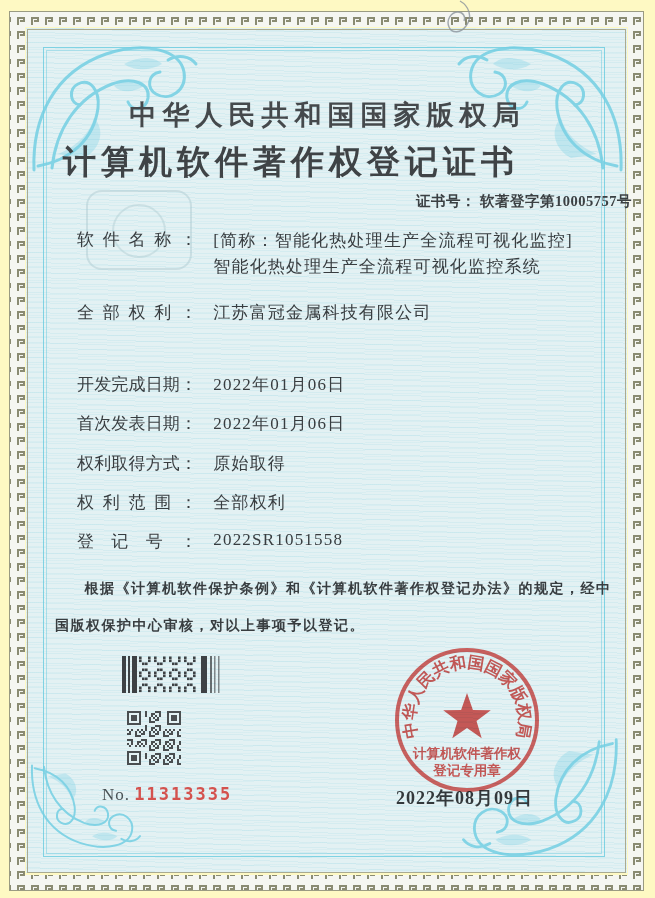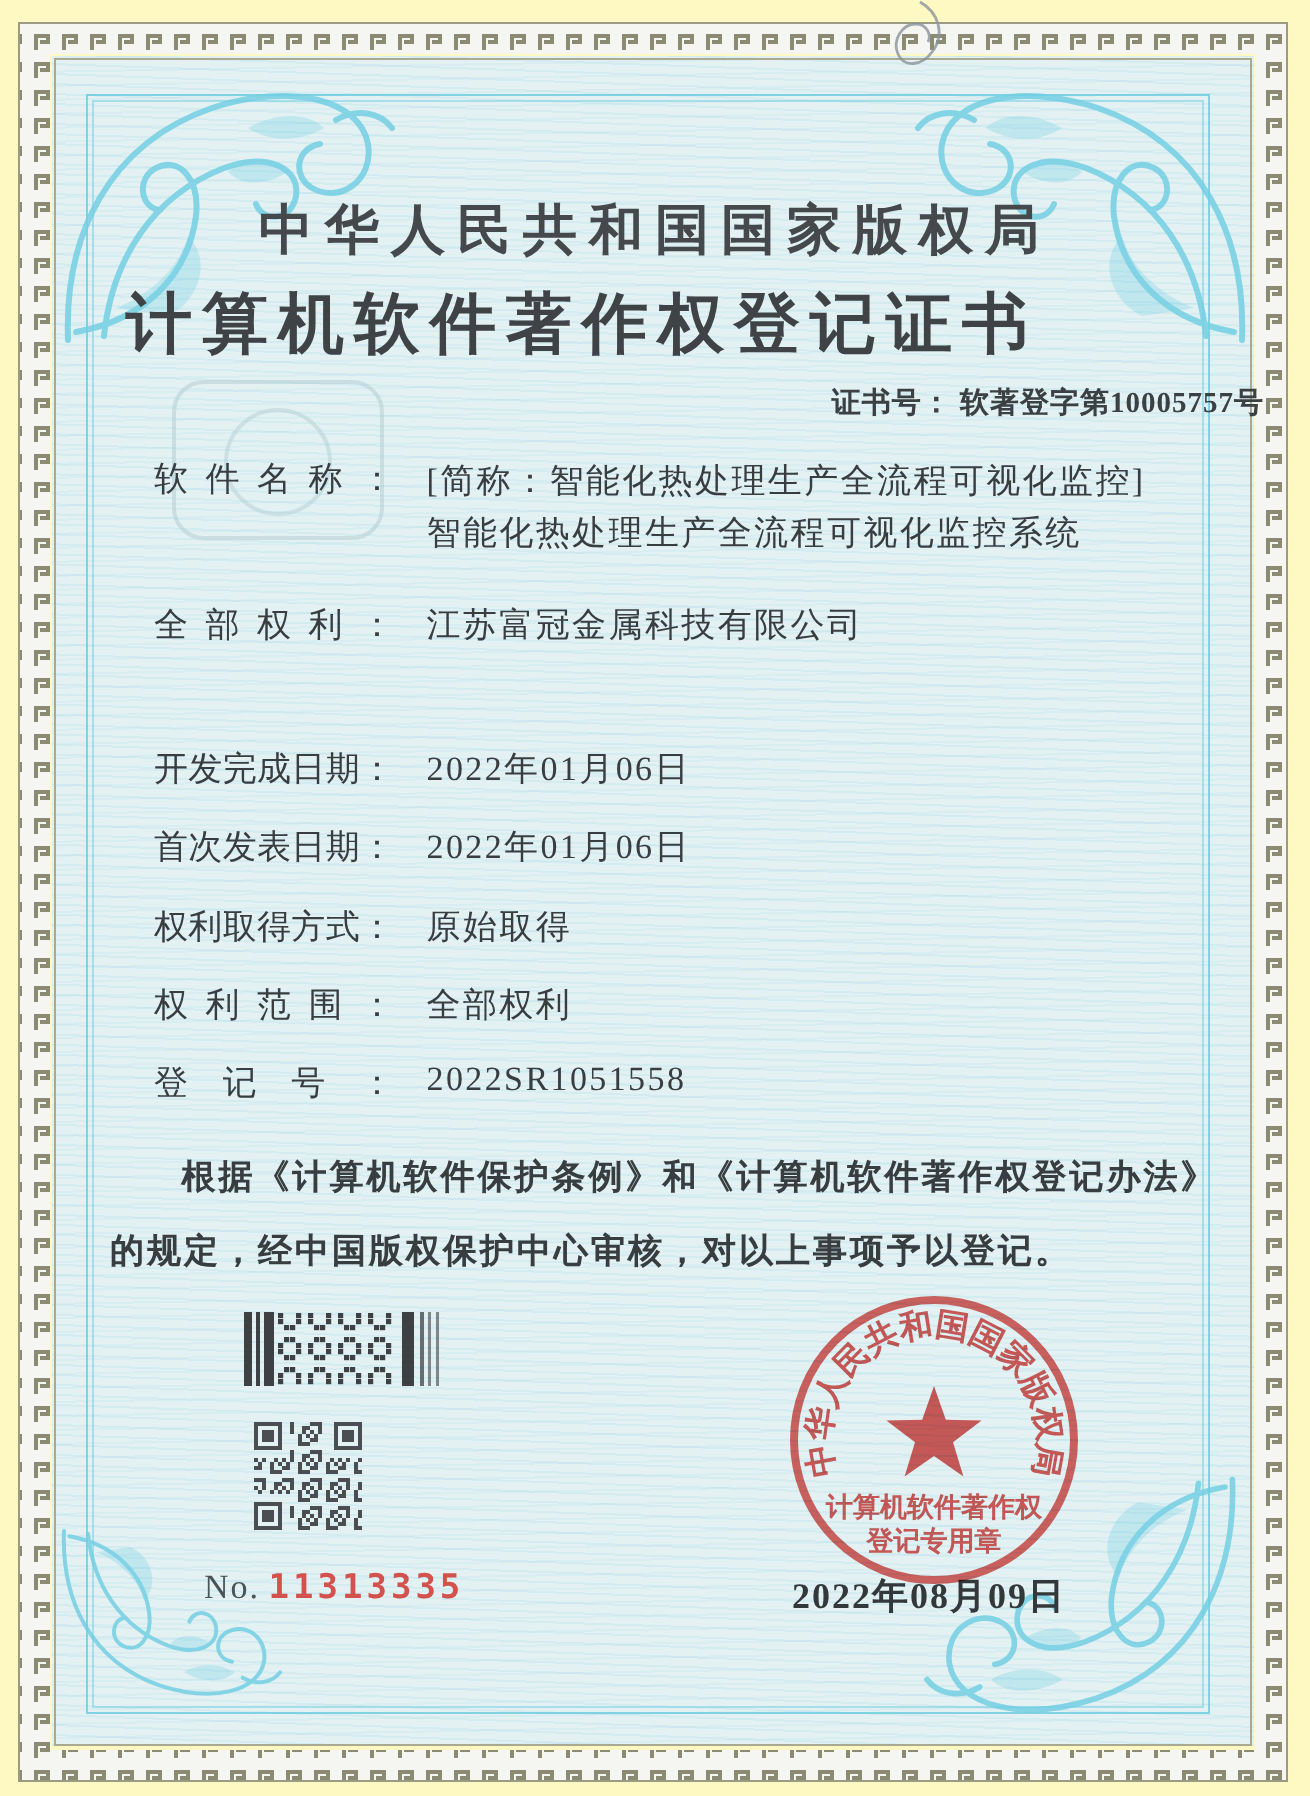--- a/index.html
+++ b/index.html
@@ -26,21 +26,21 @@
   .txt{position:absolute;z-index:3;color:#3c4144;}
   .issuer{left:0;width:655px;top:97px;text-align:center;font-size:27px;font-weight:bold;
     letter-spacing:6px;color:#45494c;}
   .maintitle{left:0;width:582px;top:140px;text-align:center;font-size:33px;font-weight:bold;
     letter-spacing:5px;color:#3f4346;}
   .certno{right:43px;top:192px;font-size:14.5px;font-weight:bold;letter-spacing:.5px;color:#3b4043;}
   .row{left:77px;font-size:17px;font-weight:normal;color:#383d40;white-space:nowrap;}
   .flabel{display:inline-block;width:120px;text-align:justify;text-align-last:justify;vertical-align:top;}
   .fval{display:inline-block;margin-left:12px;letter-spacing:1.2px;vertical-align:top;}
   .fval .vline{line-height:25.5px;}
-  .statement{left:55px;top:570px;width:565px;font-size:17px;font-weight:bold;line-height:37px;
+  .statement{left:55px;top:570px;width:565px;font-size:14px;font-weight:bold;line-height:37px;
     letter-spacing:1.5px;text-indent:2.1em;color:#383d40;white-space:normal;}
   .barcode{position:absolute;left:122px;top:656px;z-index:3;}
   .qrcode{position:absolute;left:127px;top:711px;z-index:3;}
   .serial{left:102px;top:784px;font-size:17px;}
   .serial .prefix{color:#4a5356;letter-spacing:1px;margin-top:42px;}
   .serial .number{color:#d4524e;font-family:"DejaVu Sans Mono","Liberation Mono",monospace;
     font-size:17px;letter-spacing:2px;font-weight:bold;margin-top:32px;}
   .seal{position:absolute;left:392px;top:645px;z-index:4;mix-blend-mode:multiply;opacity:.92;}
   .issuedate{left:396px;top:786px;font-size:18px;font-weight:bold;letter-spacing:1px;color:#33383b;z-index:3;}
   .paperclip{position:absolute;left:440px;top:0;z-index:5;}

